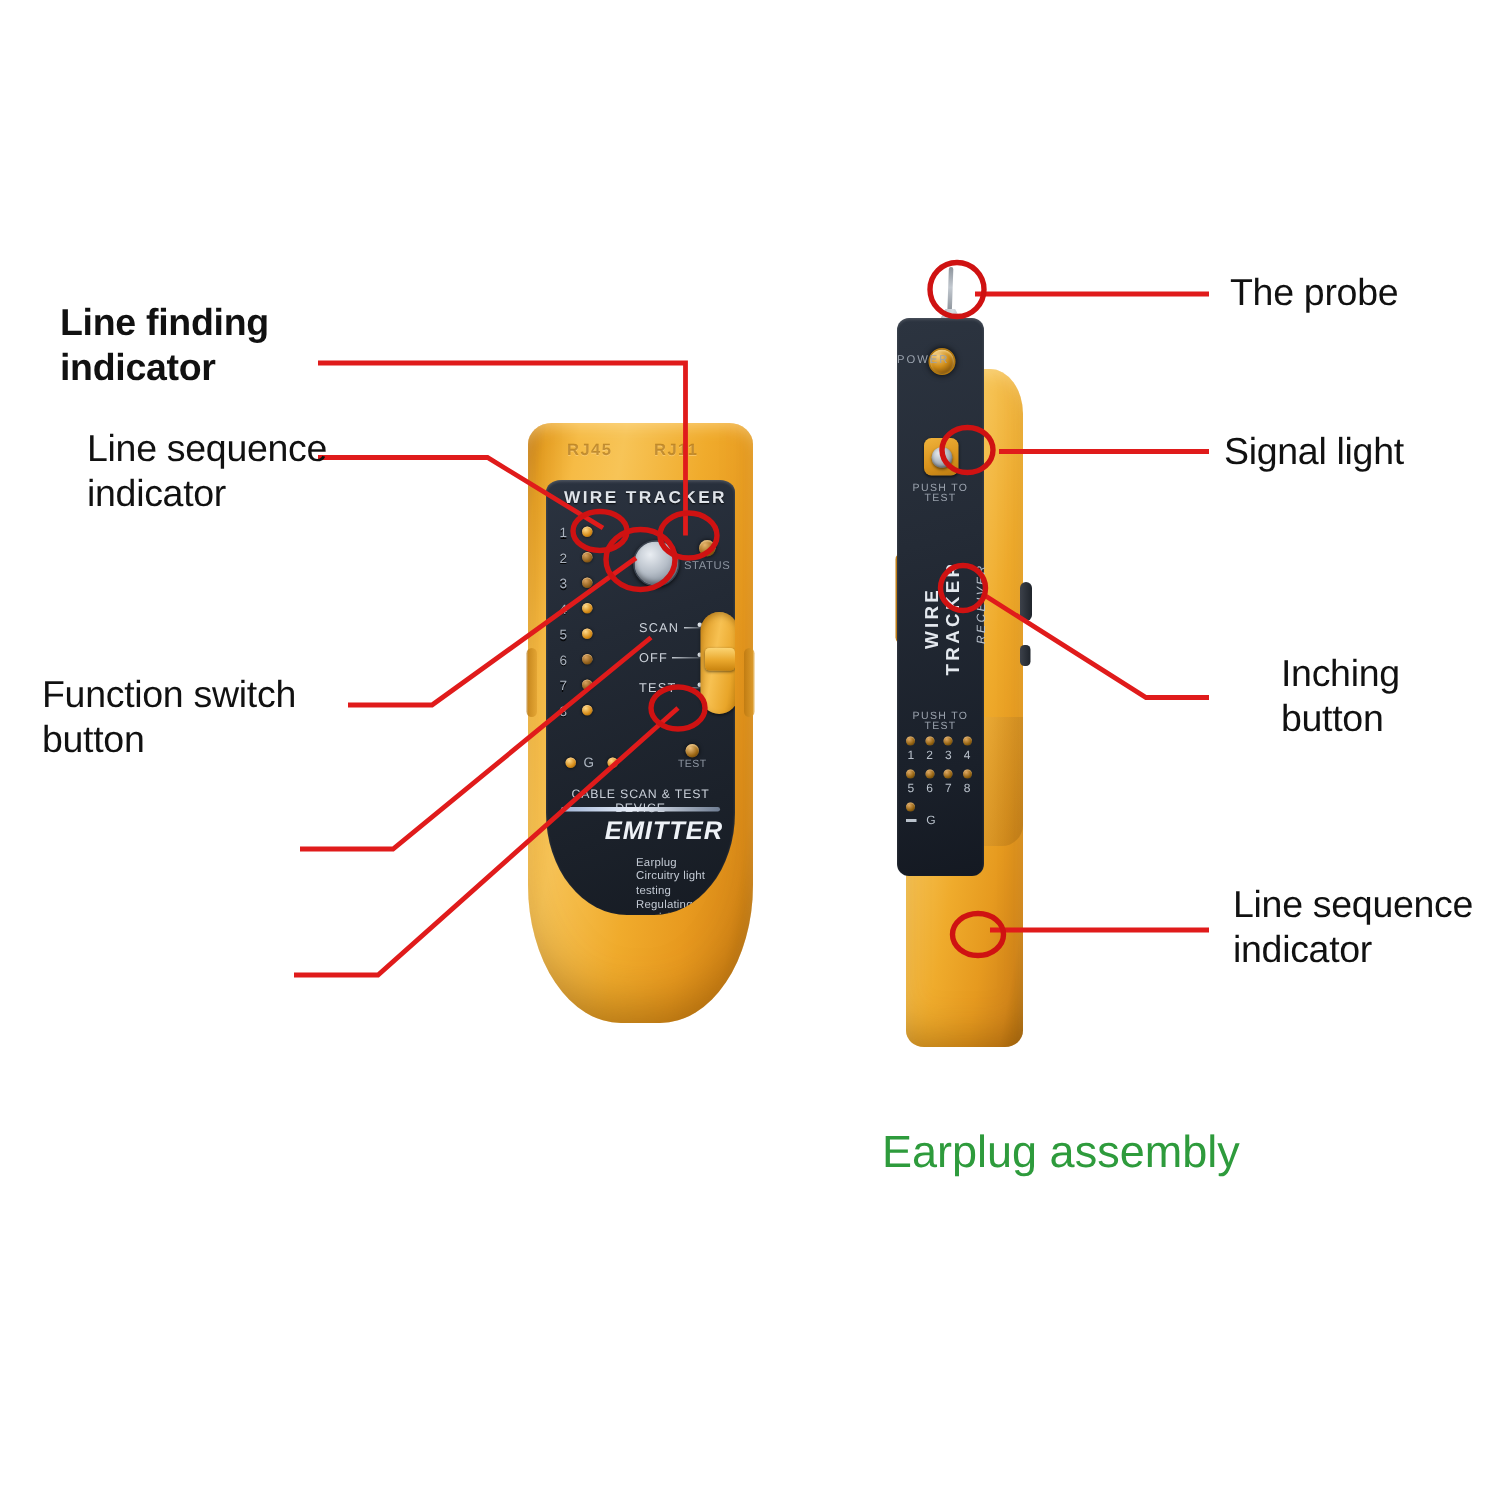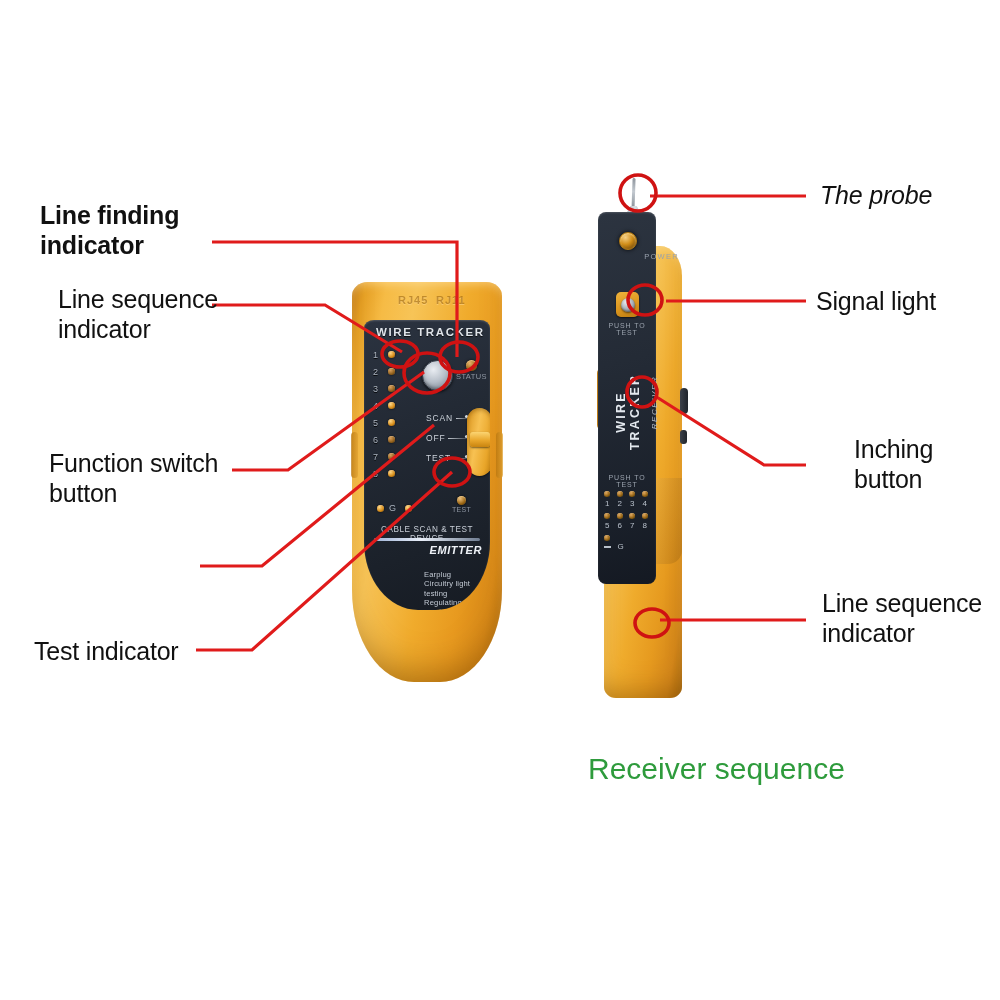--- a/index.html
+++ b/index.html
@@ -67,21 +67,21 @@
     box-shadow:inset 0 1px 2px rgba(255,255,255,.18);
     overflow:hidden;
   }
   
   .rj{
     position:absolute;top:12px;
     font-size:11px;letter-spacing:1px;font-weight:bold;
     color:rgba(150,95,10,.55);
     text-shadow:0 1px 0 rgba(255,215,140,.55);
   }
-  .rj.a{left:26px;margin-left:20px;}
+  .rj.a{left:26px;}
   .rj.b{left:84px;}
 
   .tx-title{
     position:absolute;left:12px;top:6px;
     color:#dfe4ea;font-size:11.5px;letter-spacing:1.6px;font-weight:bold;
     text-shadow:0 1px 1px rgba(0,0,0,.8);
   }
   
   .tx-leds{position:absolute;left:9px;top:26px;width:56px;}
   .tx-led-row{display:flex;align-items:center;height:17px;}
@@ -157,21 +157,21 @@
     position:absolute;left:0;top:205px;width:126px;text-align:center;
     color:#c9cfd8;font-size:8.2px;letter-spacing:.55px;
   }
   .tx-rule{
     position:absolute;left:10px;top:218px;width:106px;height:3px;
     background:linear-gradient(90deg,#9fb3d6,#e8eef8 45%,#6f7d92);
     border-radius:2px;
   }
   .tx-emitter{
     position:absolute;left:0;top:224px;width:118px;text-align:right;
-    color:#eef2f7;font-size:11px;font-style:italic;font-weight:bold;letter-spacing:.6px;
+    color:#eef2f7;font-size:17px;font-style:italic;font-weight:bold;letter-spacing:.6px;
   }
   .tx-features{
     position:absolute;left:34px;top:250px;
     color:#c3cad4;font-size:7.6px;line-height:9.3px;letter-spacing:.15px;margin-left:26px;
   }
 
   
   #receiver{position:absolute;left:588px;top:178px;width:120px;height:520px;}
   .rx-needle{
     position:absolute;left:44px;top:0;width:3px;height:34px;
@@ -221,21 +221,21 @@
     border-radius:8px;
     box-shadow:inset 0 1px 2px rgba(255,255,255,.16);
   }
   .rx-powerled{
     position:absolute;left:21px;top:20px;width:16px;height:16px;border-radius:50%;
     background:radial-gradient(circle at 34% 28%, #f4cf86 0%, #d08d18 45%, #8c5a0c 75%, #4e320a 100%);
     box-shadow:0 0 4px rgba(0,0,0,.85), inset 0 1px 2px rgba(255,235,180,.75);
     border:1px solid #b3790f;
   }
   .rx-powerlbl{
-    position:absolute;left:0;top:40px;width:81px;text-align:right;
+    position:absolute;left:0;top:23px;width:81px;text-align:left;
     color:#9aa2ad;font-size:7.5px;letter-spacing:1.3px;
   }
   .rx-pushpad{
     position:absolute;left:18px;top:80px;width:23px;height:25px;border-radius:5px;
     background:linear-gradient(160deg,#f0b33c,#d9931c 60%,#b87a11);
     box-shadow:0 1px 2px rgba(0,0,0,.6);
   }
   .rx-pushbtn{
     position:absolute;left:4.5px;top:6px;width:14px;height:14px;border-radius:50%;
     background:radial-gradient(circle at 36% 30%, #e7ebef, #aab2bb 50%, #767e88 85%);
@@ -492,26 +492,25 @@
       <ellipse cx="645" cy="300" rx="17" ry="15"></ellipse>
       <ellipse cx="642" cy="392" rx="15" ry="15"></ellipse>
       <ellipse cx="652" cy="623" rx="17" ry="14"></ellipse>
     </g>
   </svg>
 
   <div class="anno" style="left:40px;top:200px;font-weight:bold;">Line finding
 indicator</div>
   <div class="anno" style="left:58px;top:284px;">Line sequence
 indicator</div>
-  <div class="anno" style="left:49px;top:448px;">Function switch
+  <div class="anno" style="left:28px;top:448px;">Function switch
 button</div>
-  <div class="anno" style="left:34px;top:636px;">Test indicator</div>
-
-  <div class="anno right" style="left:820px;top:180px;font-style:italic;">The probe</div>
+
+  <div class="anno right" style="left:820px;top:180px;">The probe</div>
   <div class="anno right" style="left:816px;top:286px;">Signal light</div>
   <div class="anno right" style="left:854px;top:434px;">Inching
 button</div>
   <div class="anno right" style="left:822px;top:588px;">Line sequence
 indicator</div>
 
-  <div class="caption" style="left:588px;top:752px;">Receiver sequence</div>
+  <div class="caption" style="left:588px;top:752px;">Earplug assembly</div>
 
 </div>
 
 </body></html>

